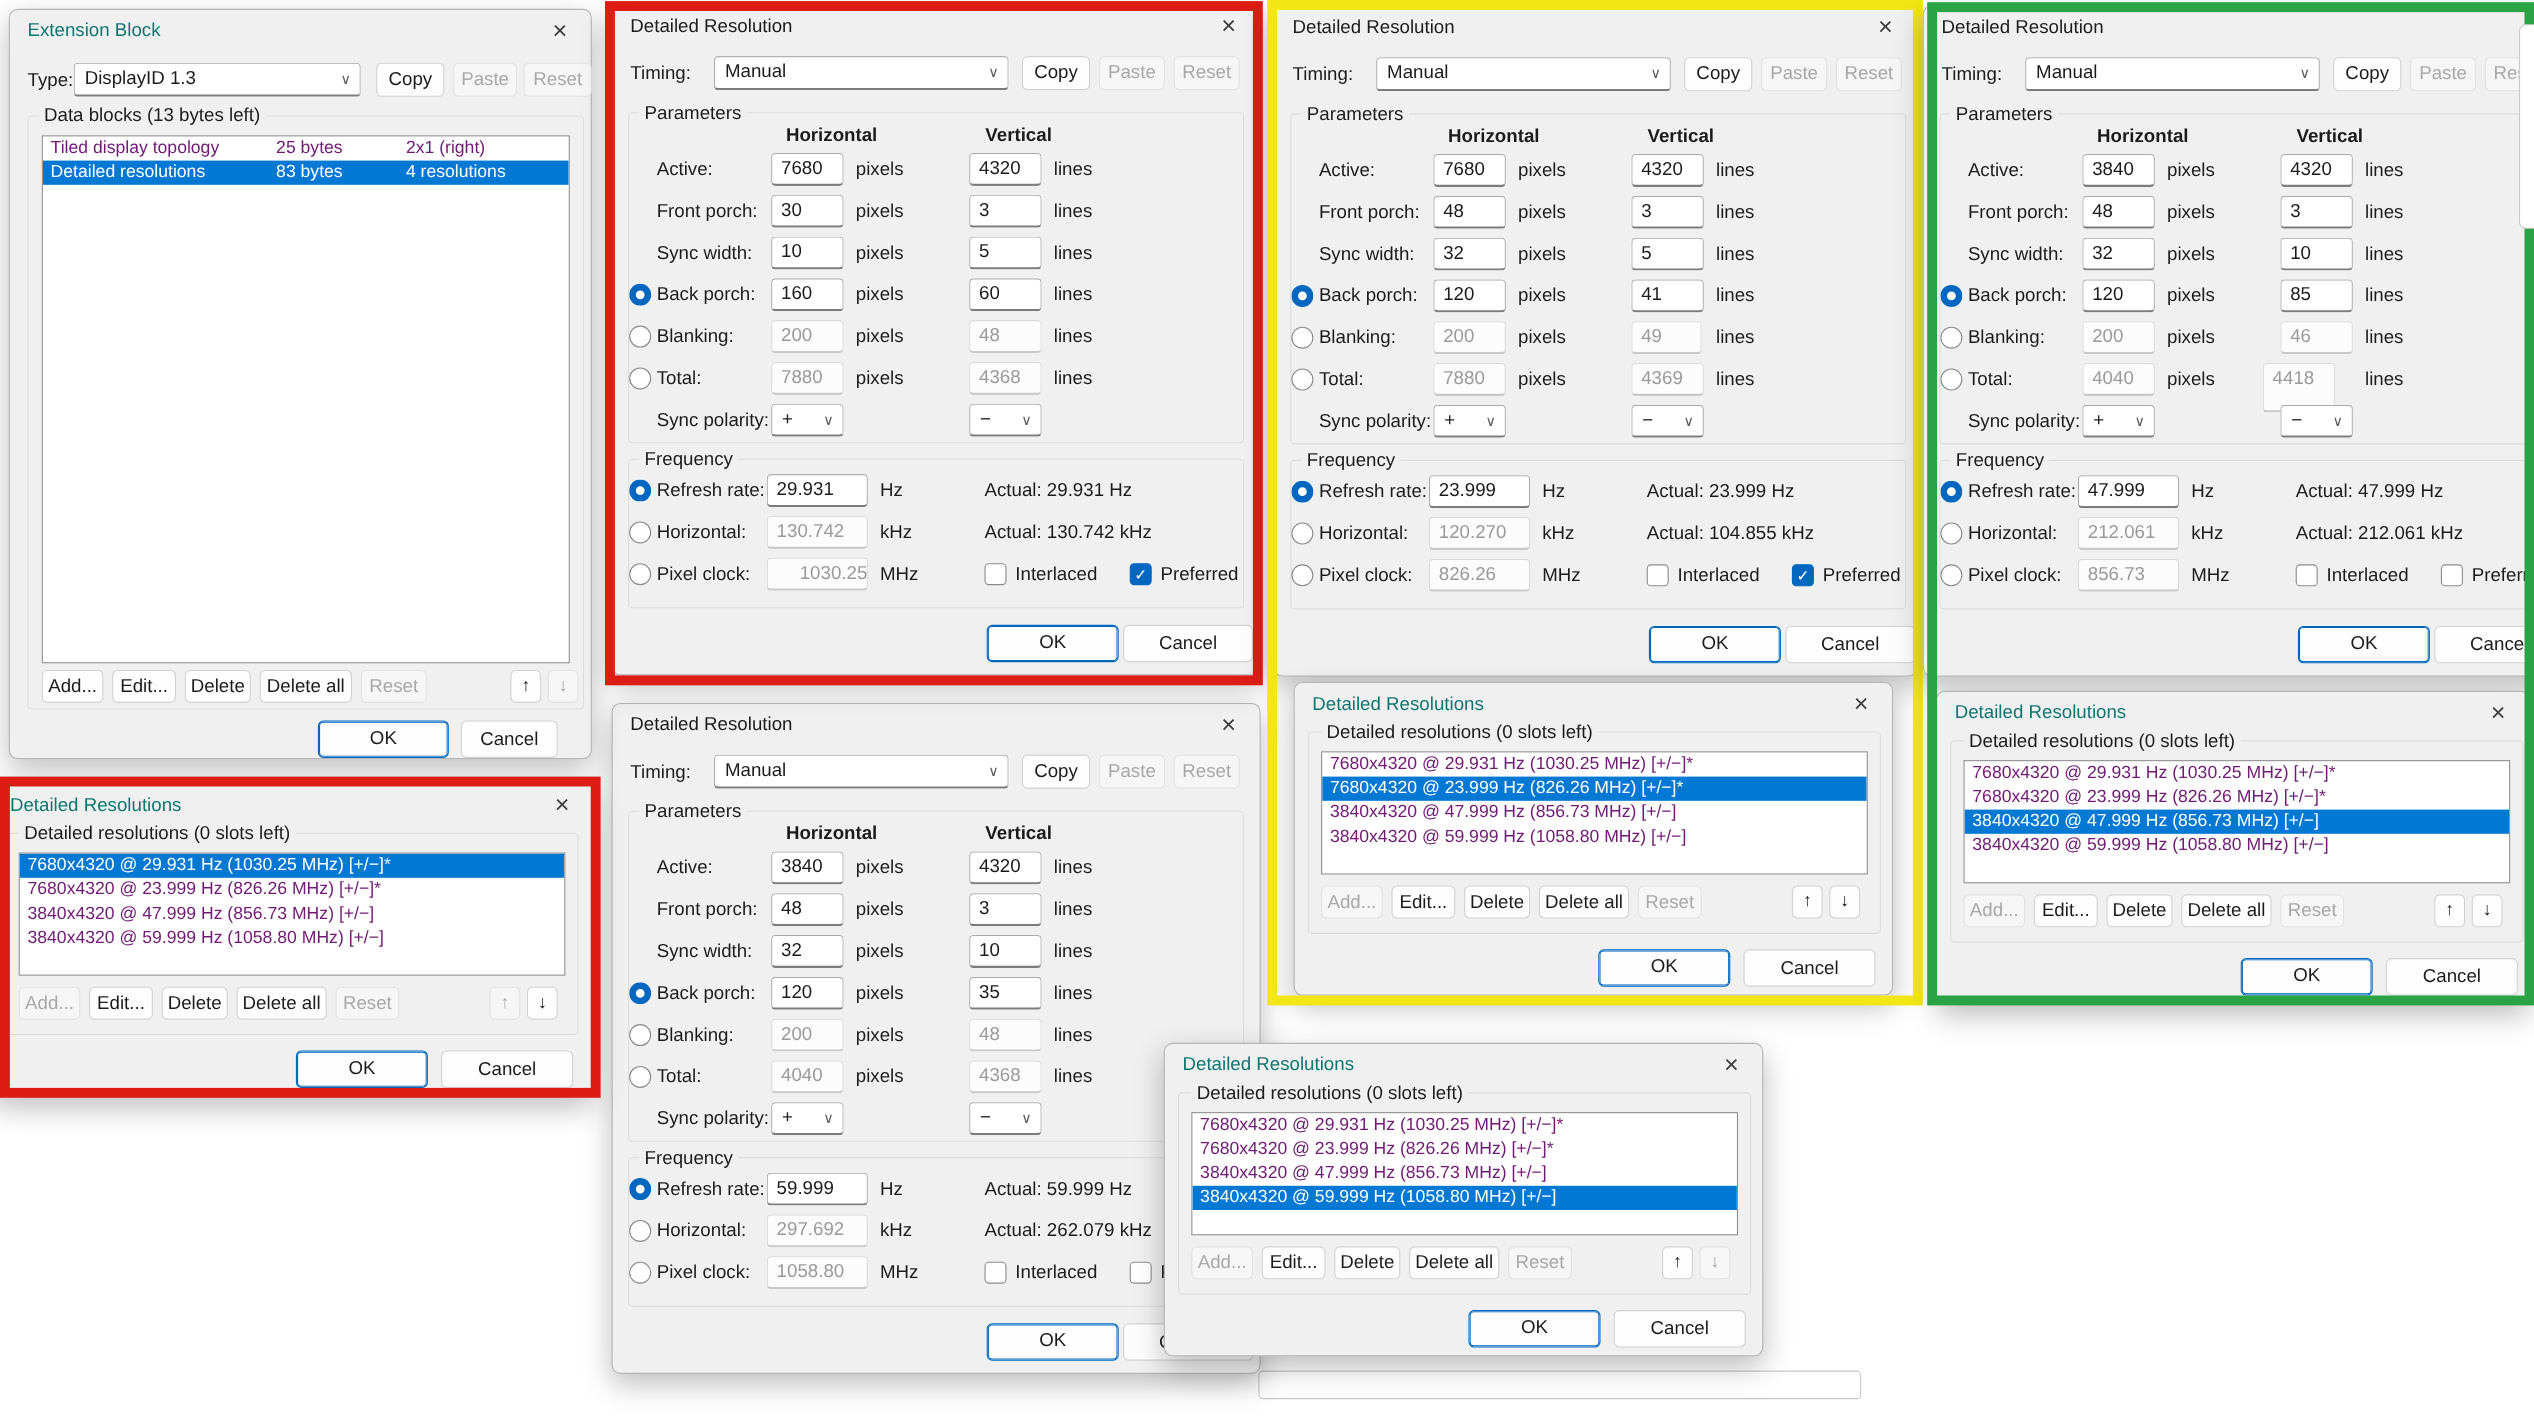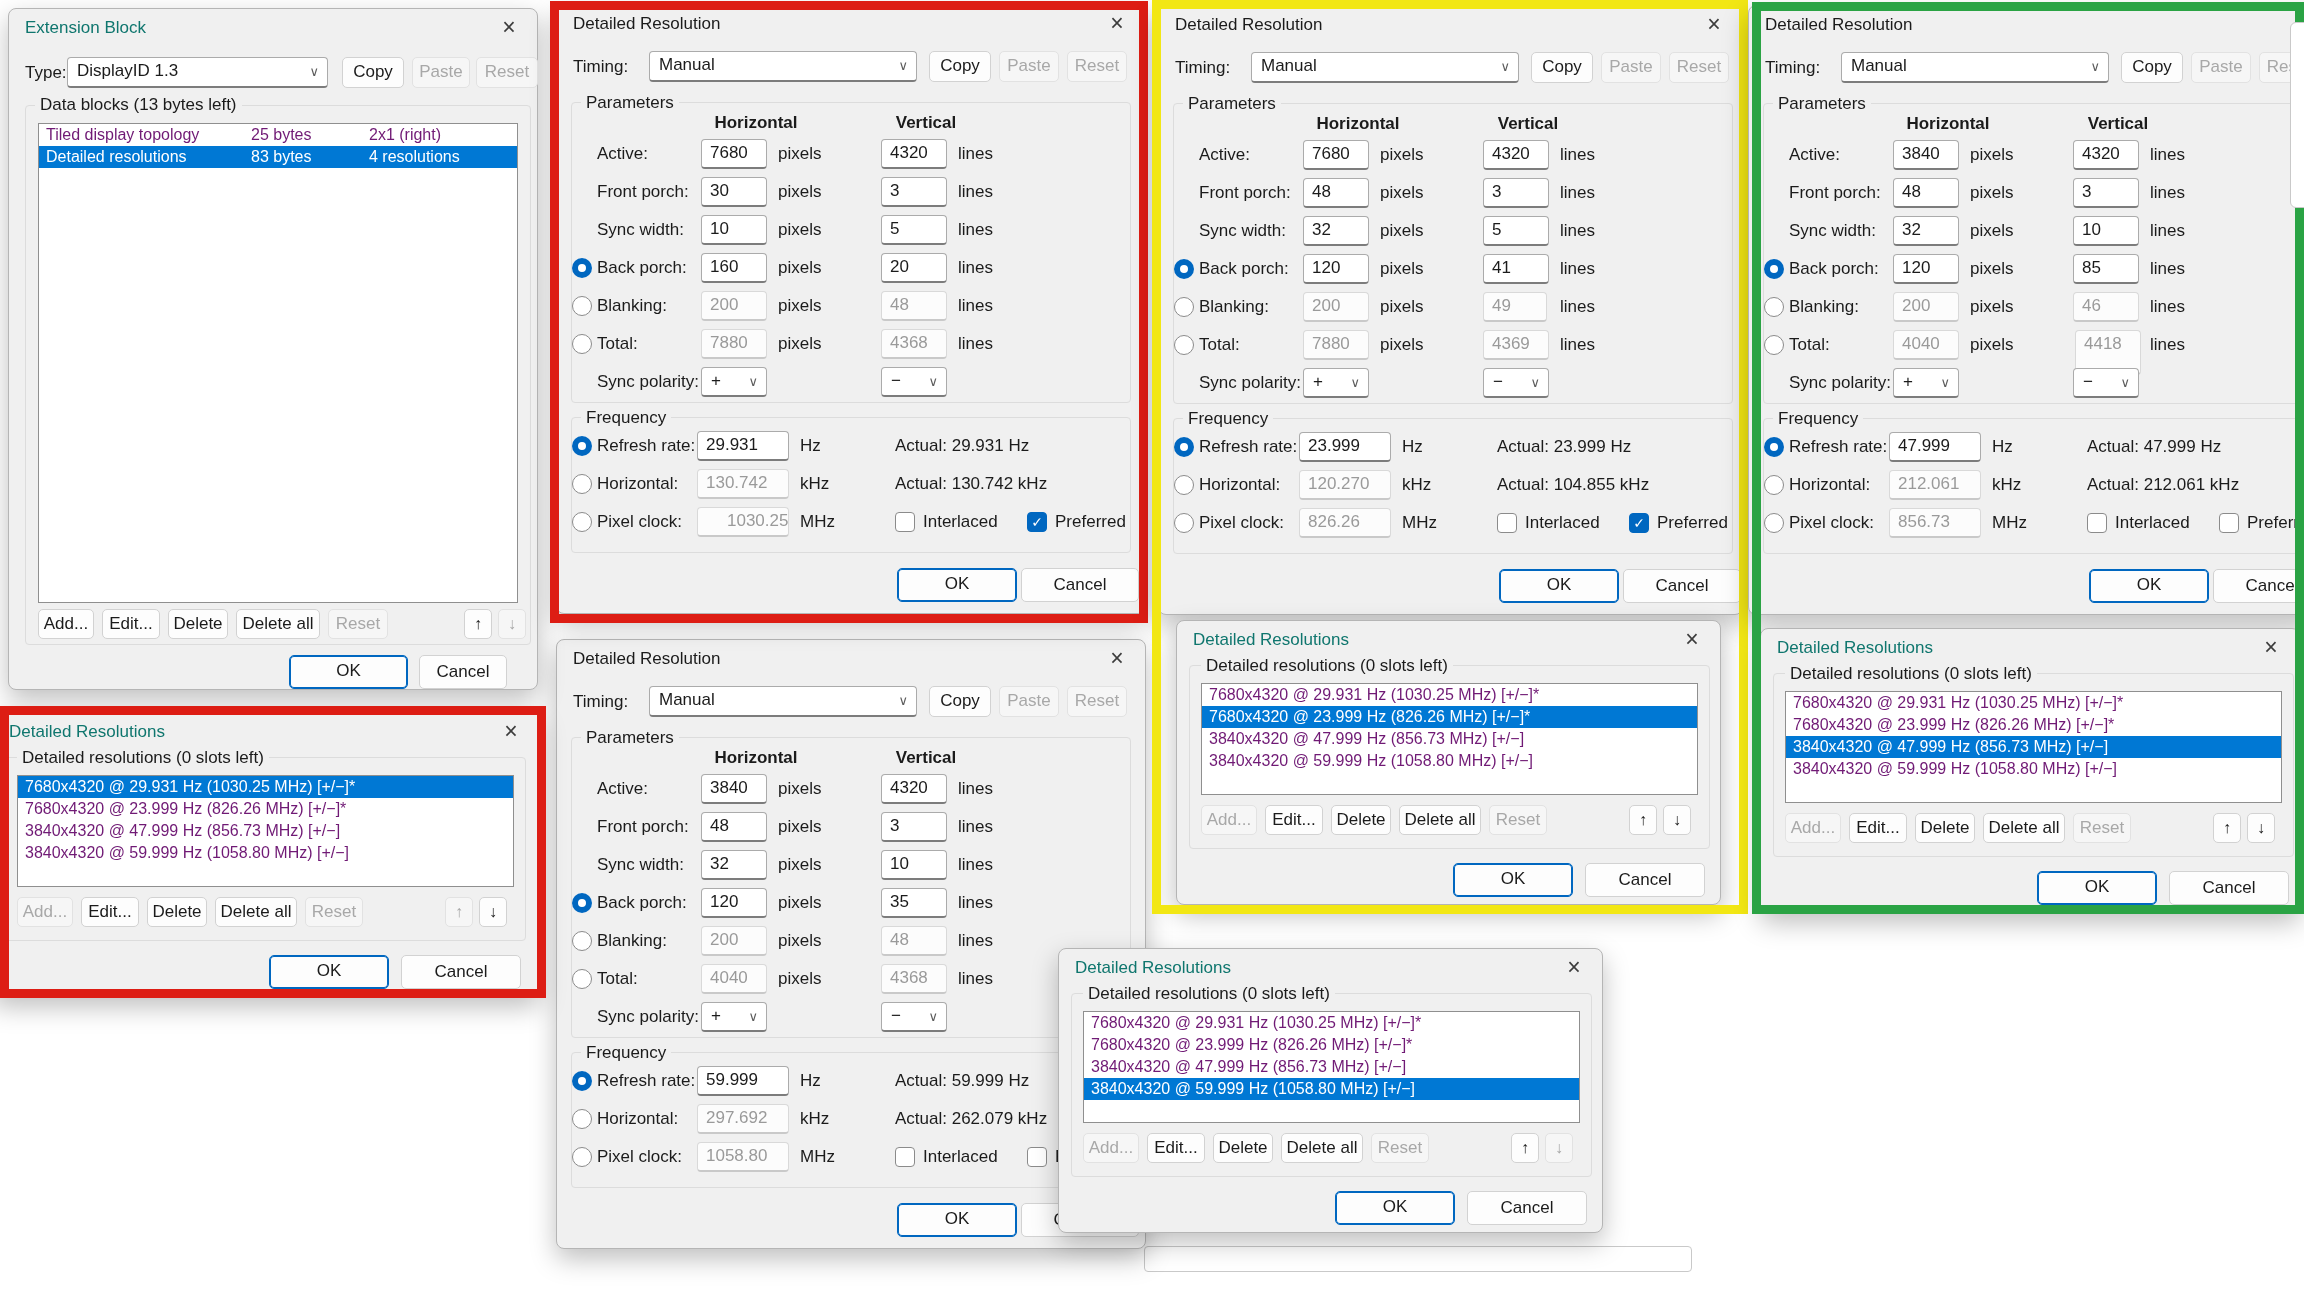--- a/index.html
+++ b/index.html
@@ -223,21 +223,21 @@
       <div class="lbl" style="left: 401px; top: 176px;">lines</div>
       <div class="lbl" style="left: 40px; top: 214px;">Sync width:</div>
       <div class="input" style="left: 144px; top: 210px; width: 66px; height: 30px;">10</div>
       <div class="lbl" style="left: 221px; top: 214px;">pixels</div>
       <div class="input" style="left: 324px; top: 210px; width: 66px; height: 30px;">5</div>
       <div class="lbl" style="left: 401px; top: 214px;">lines</div>
       <div class="radio on" style="left: 15px; top: 253px;"></div>
       <div class="lbl" style="left: 40px; top: 252px;">Back porch:</div>
       <div class="input" style="left: 144px; top: 248px; width: 66px; height: 30px;">160</div>
       <div class="lbl" style="left: 221px; top: 252px;">pixels</div>
-      <div class="input" style="left: 324px; top: 248px; width: 66px; height: 30px;">20</div>
+      <div class="input" style="left: 324px; top: 248px; width: 66px; height: 30px;">60</div>
       <div class="lbl" style="left: 401px; top: 252px;">lines</div>
       <div class="radio" style="left: 15px; top: 291px;"></div>
       <div class="lbl" style="left: 40px; top: 290px;">Blanking:</div>
       <div class="input disabled" style="left: 144px; top: 286px; width: 66px; height: 30px;">200</div>
       <div class="lbl" style="left: 221px; top: 290px;">pixels</div>
       <div class="input disabled" style="left: 324px; top: 286px; width: 66px; height: 30px;">48</div>
       <div class="lbl" style="left: 401px; top: 290px;">lines</div>
       <div class="radio" style="left: 15px; top: 329px;"></div>
       <div class="lbl" style="left: 40px; top: 328px;">Total:</div>
       <div class="input disabled" style="left: 144px; top: 324px; width: 66px; height: 30px;">7880</div>
@@ -405,21 +405,21 @@
       <div class="radio" style="left: 15px; top: 291px;"></div>
       <div class="lbl" style="left: 40px; top: 290px;">Blanking:</div>
       <div class="input disabled" style="left: 144px; top: 286px; width: 66px; height: 30px;">200</div>
       <div class="lbl" style="left: 221px; top: 290px;">pixels</div>
       <div class="input disabled" style="left: 324px; top: 286px; width: 66px; height: 30px;">46</div>
       <div class="lbl" style="left: 401px; top: 290px;">lines</div>
       <div class="radio" style="left: 15px; top: 329px;"></div>
       <div class="lbl" style="left: 40px; top: 328px;">Total:</div>
       <div class="input disabled" style="left: 144px; top: 324px; width: 66px; height: 30px;">4040</div>
       <div class="lbl" style="left: 221px; top: 328px;">pixels</div>
-      <div class="input disabled" style="left: 326px; top: 324px; width: 66px; height: 45px;">4418</div>
+      <div class="input disabled" style="left: 308px; top: 324px; width: 66px; height: 45px;">4418</div>
       <div class="lbl" style="left: 401px; top: 328px;">lines</div>
       <div class="lbl" style="left: 40px; top: 366px;">Sync polarity:</div>
       <div class="combo" style="left: 144px; top: 362px; width: 66px; height: 30px;"><span>+</span><span class="chev">∨</span></div>
       <div class="combo" style="left: 324px; top: 362px; width: 66px; height: 30px;"><span>−</span><span class="chev">∨</span></div>
       <div class="groupbox" style="left: 14px; top: 412px; width: 560px; height: 136px;"></div>
       <div class="grouplabel" style="left: 24px; top: 403px;">Frequency</div>
       <div class="radio on" style="left: 15px; top: 431px;"></div>
       <div class="lbl" style="left: 40px; top: 430px;">Refresh rate:</div>
       <div class="input" style="left: 140px; top: 426px; width: 92px; height: 30px;">47.999</div>
       <div class="lbl" style="left: 243px; top: 430px;">Hz</div>

